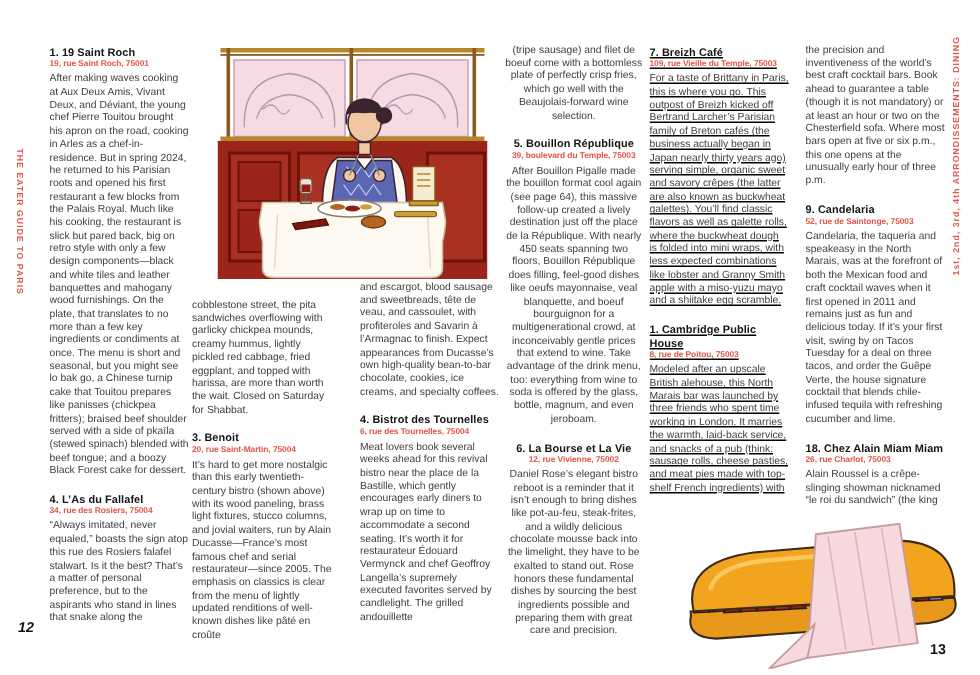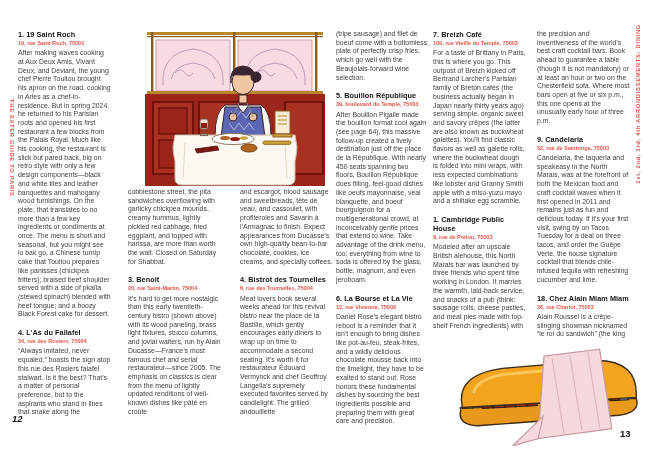--- a/index.html
+++ b/index.html
@@ -29,25 +29,25 @@
     color:#121212;
   }
   .page-num-left{left:12px;top:413px;font-style:italic;}
   .page-num-right{left:620px;top:413px;margin-top:15px;}
   
   .col{
     position:absolute;
     width:93px;
     overflow:hidden;
   }
-  .col-l1{left:18px; top:30px; height:404px;}
-  .col-l2{left:128px;top:188px;height:250px;}
+  .col-l1{left:33px; top:30px; height:404px;}
+  .col-l2{left:128px;top:200px;height:250px;}
   .col-l3{left:240px;top:188px;height:250px;}
-  .col-r1{left:336px;top:30px; height:408px;}
-  .col-r2{left:433px;top:30px; height:318px;}
+  .col-r1{left:336px;top:30px; height:408px;text-align:center;}
+  .col-r2{left:433px;top:30px; height:318px;text-decoration:underline;}
   .col-r3{left:537px;top:30px; height:345px;}
   .blk{margin:0;}
   .blk.heading{
     font-size:7.3px;
     font-weight:bold;
     color:#141414;
     line-height:1.24;
     margin-top:9px;
     letter-spacing:0.05px;
   }

